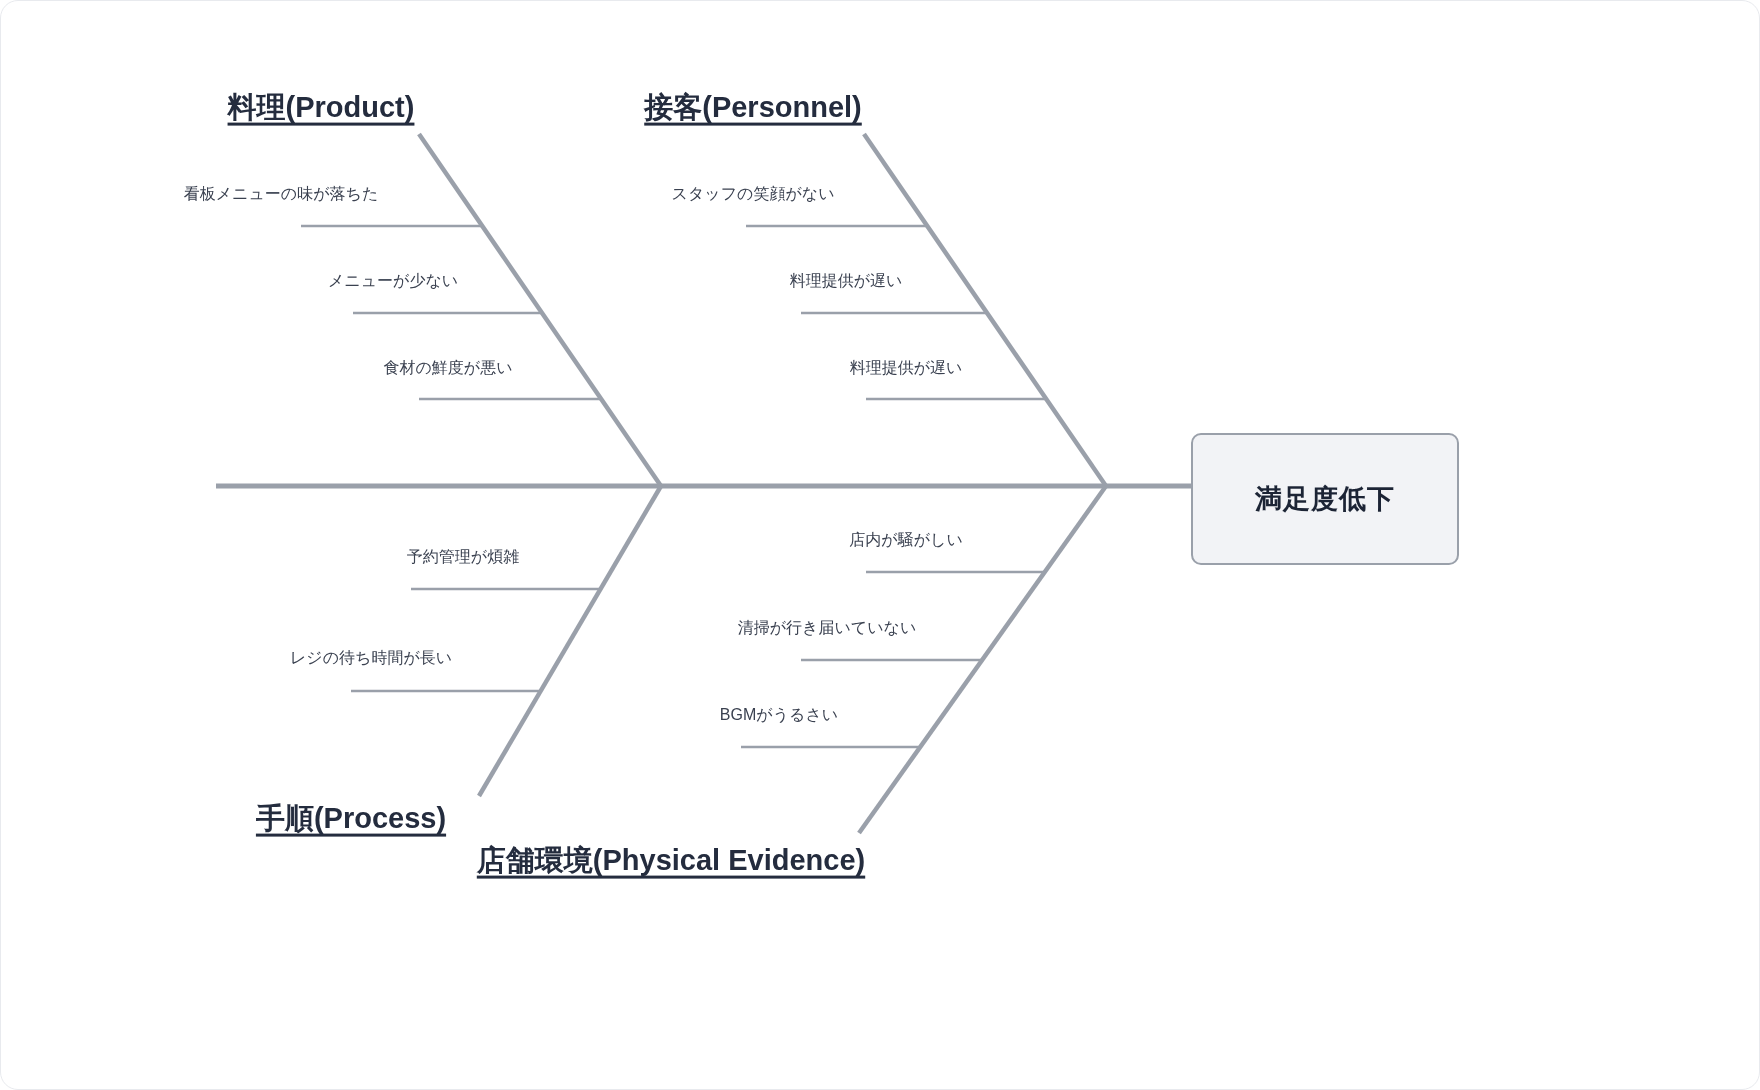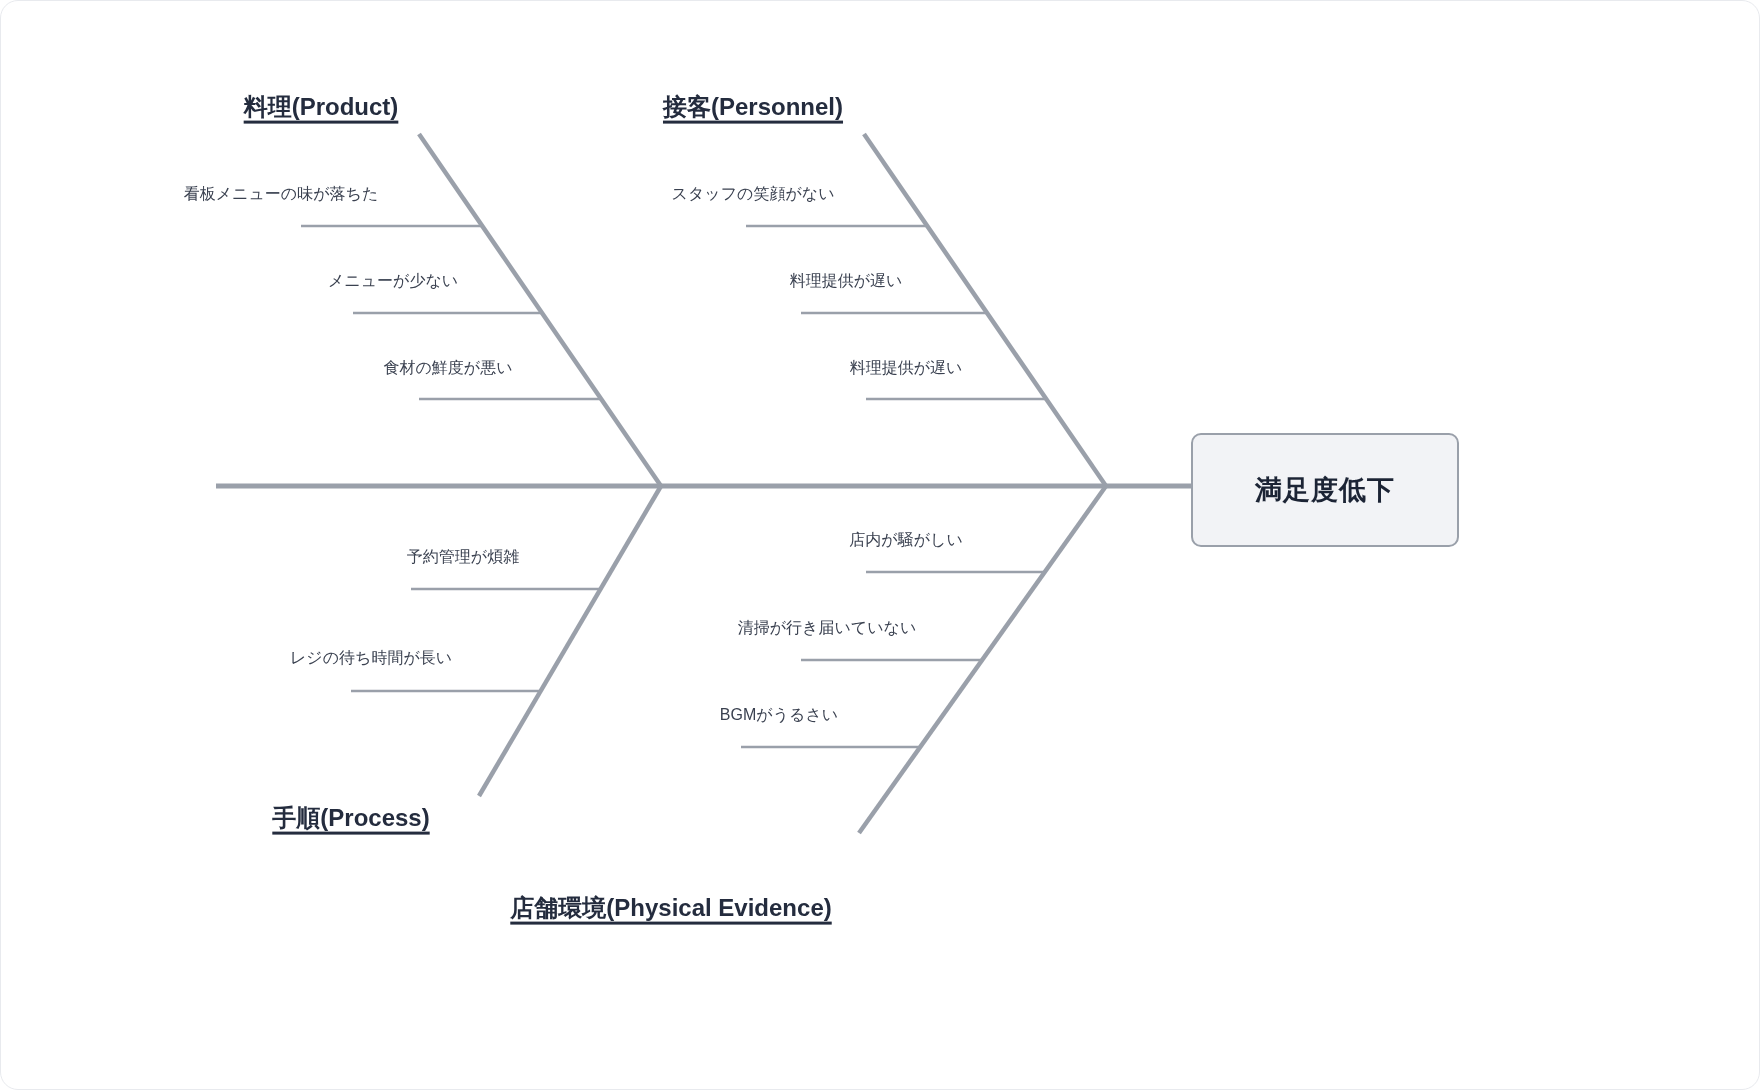--- a/index.html
+++ b/index.html
@@ -26,32 +26,32 @@
   .label {
     position: absolute;
     transform: translate(-50%, -50%);
     white-space: nowrap;
     color: #3a4150;
     font-size: 16px;
     line-height: 1.2;
   }
   .category {
     font-weight: bold;
-    font-size: 24px;
+    font-size: 29px;
     color: #242c3e;
     text-decoration: underline;
     text-decoration-thickness: 2.5px;
     text-underline-offset: 6px;
   }
   .effect-box {
     position: absolute;
     left: 1190px;
     top: 432px;
     width: 268px;
-    height: 114px;
+    height: 132px;
     background: #f2f3f6;
     border: 2.5px solid #9aa0aa;
     border-radius: 10px;
     display: flex;
     align-items: center;
     justify-content: center;
     box-sizing: border-box;
   }
   .effect-text {
     font-weight: bold;
@@ -86,21 +86,21 @@
     <line x1="350" y1="690" x2="540" y2="690" stroke="#9aa0aa" stroke-width="2.5"></line>
 
     <line x1="865" y1="571" x2="1044" y2="571" stroke="#9aa0aa" stroke-width="2.5"></line>
     <line x1="800" y1="659" x2="981" y2="659" stroke="#9aa0aa" stroke-width="2.5"></line>
     <line x1="740" y1="746" x2="919" y2="746" stroke="#9aa0aa" stroke-width="2.5"></line>
   </svg>
 
   <div class="label category" style="left:320px; top:106px;">料理(Product)</div>
   <div class="label category" style="left:752px; top:106px;">接客(Personnel)</div>
   <div class="label category" style="left:350px; top:817px;">手順(Process)</div>
-  <div class="label category" style="left:670px; top:907px;">店舗環境(Physical Evidence)</div>
+  <div class="label category" style="left:670px; top:859px;">店舗環境(Physical Evidence)</div>
 
   <div class="label" style="left:280px; top:193px;">看板メニューの味が落ちた</div>
   <div class="label" style="left:392px; top:280px;">メニューが少ない</div>
   <div class="label" style="left:447px; top:367px;">食材の鮮度が悪い</div>
 
   <div class="label" style="left:752px; top:193px;">スタッフの笑顔がない</div>
   <div class="label" style="left:845px; top:280px;text-align:center;">料理提供が遅い</div>
   <div class="label" style="left:905px; top:367px;">料理提供が遅い</div>
 
   <div class="label" style="left:462px; top:556px;">予約管理が煩雑</div>

